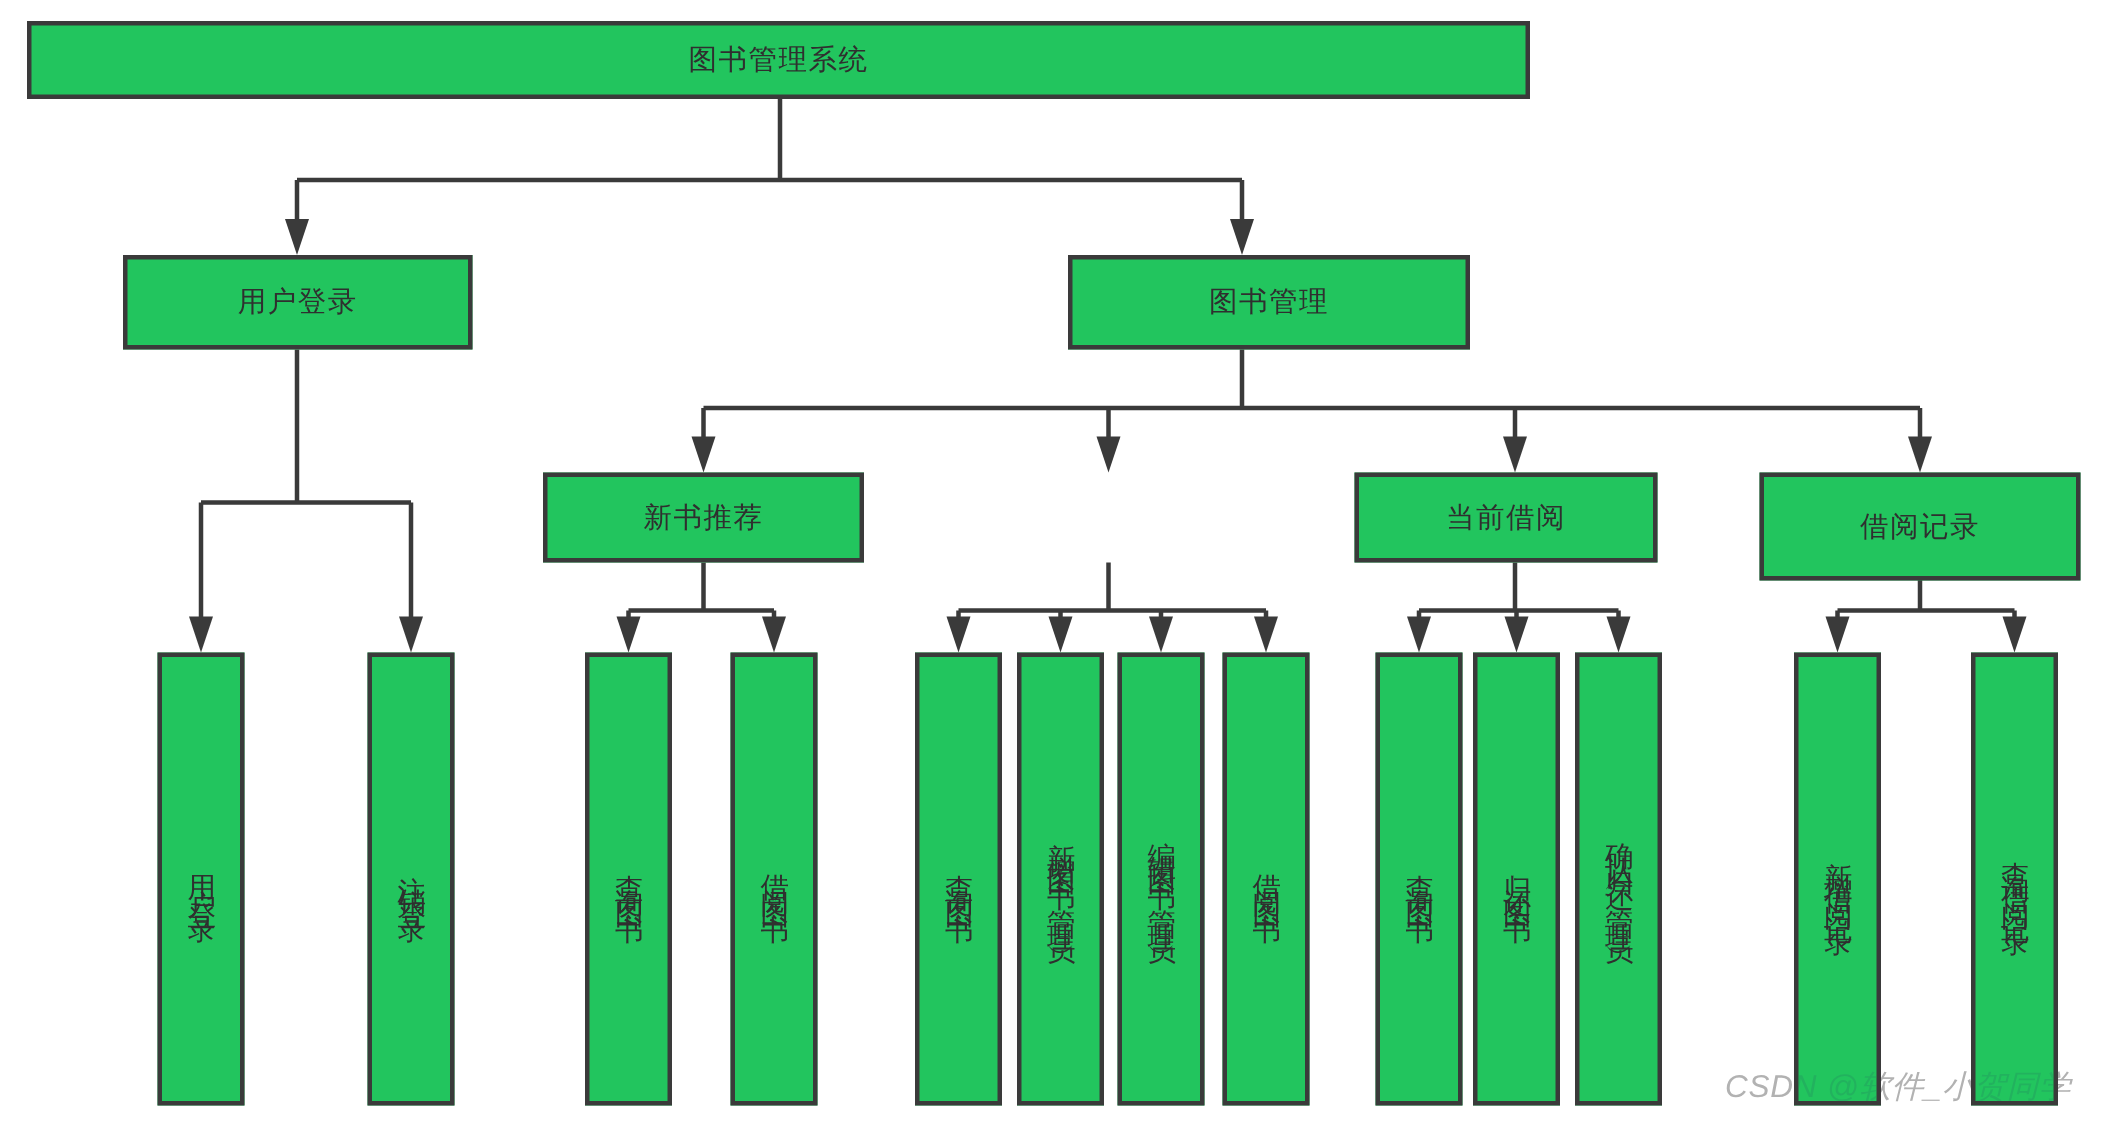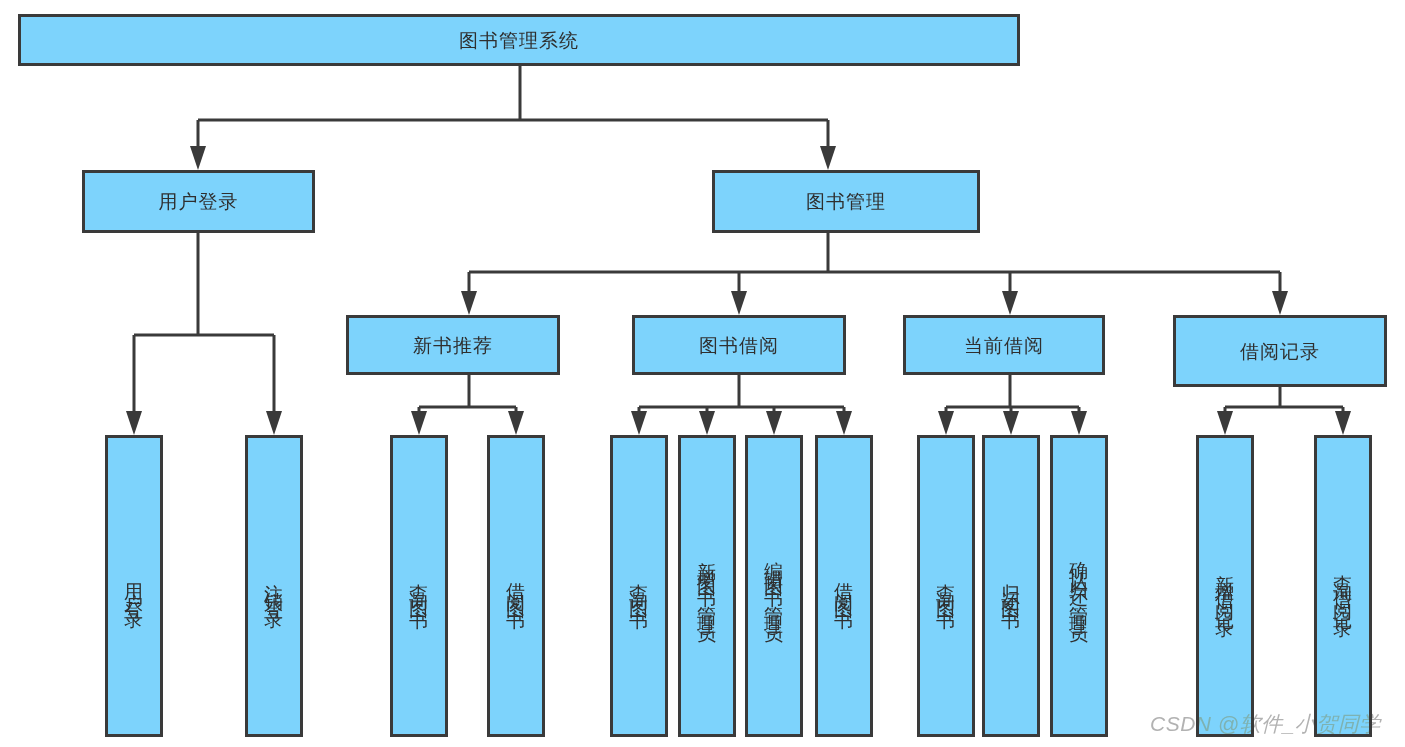--- a/index.html
+++ b/index.html
@@ -17,21 +17,21 @@
   .connectors {
     position: absolute;
     left: 0; top: 0;
     width: 1405px;
     height: 747px;
   }
   .node {
     position: absolute;
     box-sizing: border-box;
     border: 3px solid #3a3a3a;
-    background: #7dd3fc;
+    background: #22c55e;
     display: flex;
     align-items: center;
     justify-content: center;
     color: #2f2f2f;
   }
   .node.h .lbl {
     font-size: 19px;
     letter-spacing: 1px;
     white-space: nowrap;
     line-height: 1;
@@ -109,25 +109,22 @@
     <span class="lbl">图书管理系统</span>
   </div>
 
   <div class="node h" style="left:82px;top:170px;width:233px;height:63px">
     <span class="lbl">用户登录</span>
   </div>
   <div class="node h" style="left:712px;top:170px;width:268px;height:63px">
     <span class="lbl">图书管理</span>
   </div>
 
-  <div class="node h" style="left:346px;top:315px;width:214px;height:60px">
+  <div class="node h" style="left:362px;top:315px;width:214px;height:60px">
     <span class="lbl">新书推荐</span>
-  </div>
-  <div class="node h" style="left:632px;top:315px;width:214px;height:60px">
-    <span class="lbl">图书借阅</span>
   </div>
   <div class="node h" style="left:903px;top:315px;width:202px;height:60px">
     <span class="lbl">当前借阅</span>
   </div>
   <div class="node h" style="left:1173px;top:315px;width:214px;height:72px">
     <span class="lbl">借阅记录</span>
   </div>
 
   <div class="node v" style="left:105px;top:435px;width:58px;height:302px">
     <span class="vlbl">用户登录</span>

